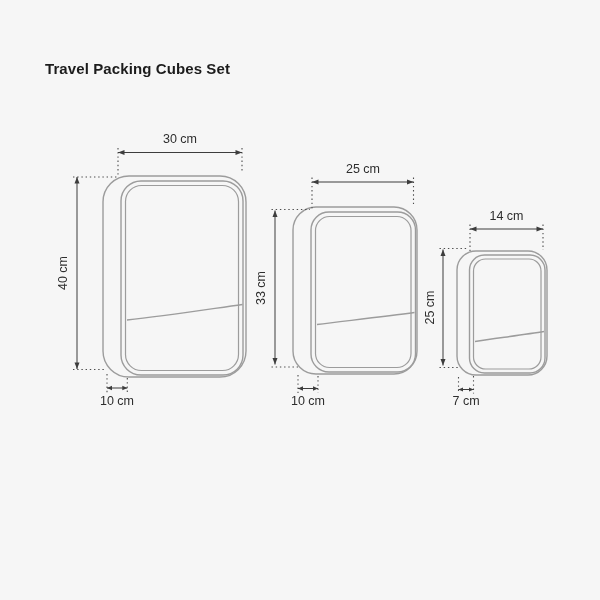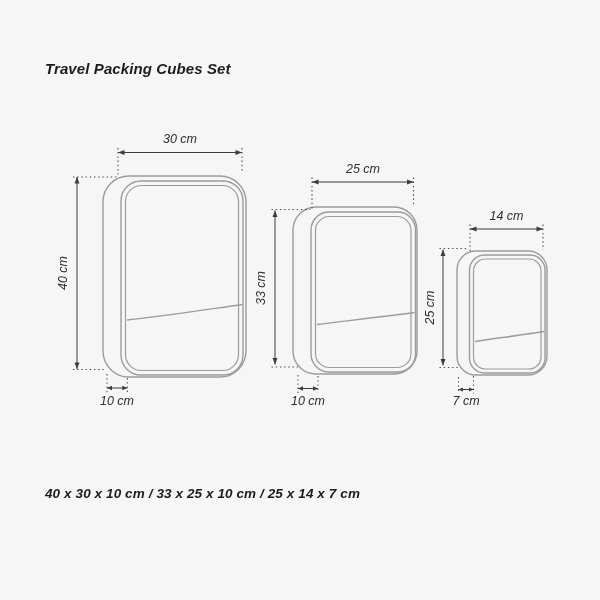--- a/index.html
+++ b/index.html
@@ -6,21 +6,20 @@
   body {
     width: 600px; height: 600px;
     font-family: "Liberation Sans", sans-serif;
     background: #f6f6f6;
   }
   .stage {
     position: relative;
     width: 600px; height: 600px;
     background: #f6f6f6;
     overflow: hidden;
-    font-style: italic;
   }
   .page-title {
     position: absolute;
     left: 45px; top: 60px;
     font-size: 15px;
     font-weight: 700;
     color: #1c1c1c;
     letter-spacing: 0.1px;
   }
   .diagram-svg {
@@ -158,16 +157,15 @@
         <path class="dim-dotted" d="M473.5 376 V393.5"></path>
         <line class="dim-line" x1="458.5" y1="389.5" x2="473.5" y2="389.5"></line>
         <path class="dim-arrow" d="M458.5 389.5 L463 387.4 L463 391.6 Z"></path>
         <path class="dim-arrow" d="M473.5 389.5 L469 387.4 L469 391.6 Z"></path>
         <text class="dim-text" x="466" y="405" text-anchor="middle">7 cm</text>
       </g>
     </g>
   </svg>
 
   <div class="specs">
-    <div>40 x 30 x 10 cm / 33 x 25 x 10 cm / 25 x 14 x 7 cm</div>
   </div>
 
 </div>
 
 </body></html>

